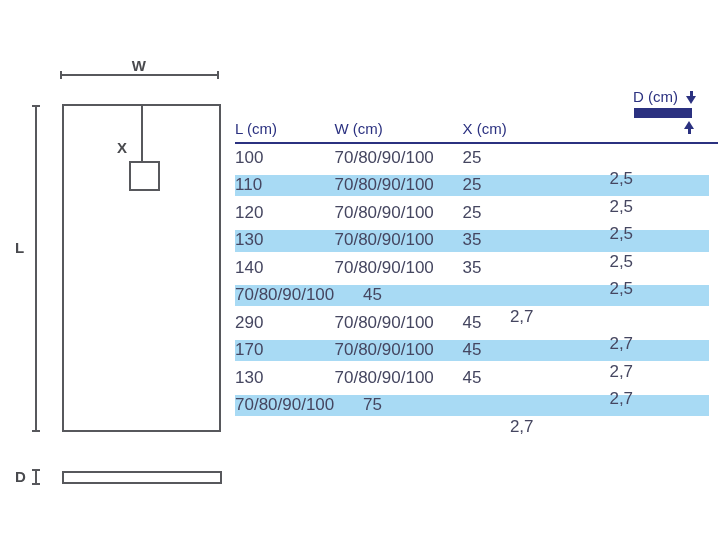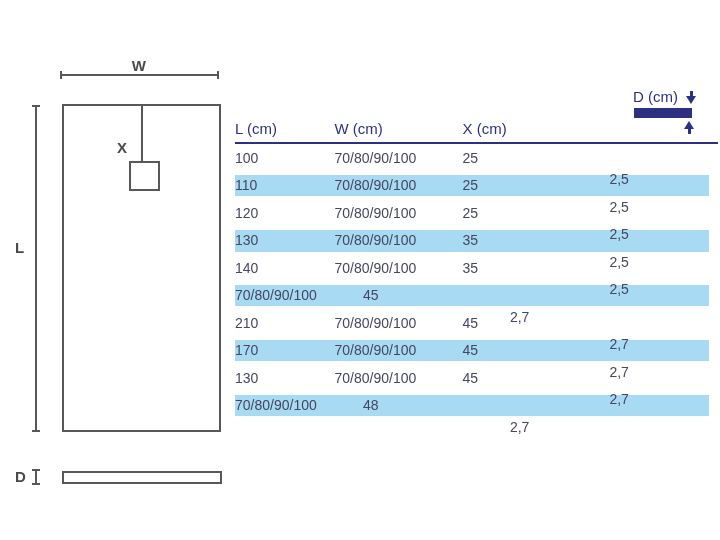--- a/index.html
+++ b/index.html
@@ -133,21 +133,21 @@
     display: flex; align-items: center;
     color: var(--navy); font-size: 15px;
   }
   .header-sep {
     position: absolute; left: 0; top: 56px;
     width: 483px; height: 2px; background: var(--navy);
   }
   .rows { position: absolute; left: 0; top: 58px; width: 474px; }
   .trow {
     height: 27.5px; display: flex; align-items: center;
-    color: var(--body-text); font-size: 14px;
+    color: var(--body-text); font-size: 17px;
   }
   .trow.hl {
     background: linear-gradient(to bottom,
       transparent 0, transparent 3px,
       var(--blue) 3px, var(--blue) 24.5px,
       transparent 24.5px);
   }
   .cell, .hcell { text-align: left; }
   .c-l { width: 21%; }
   .c-w { width: 27%; }
@@ -226,38 +226,38 @@
           <div class="cell c-w">70/80/90/100</div>
           <div class="cell c-x">35</div>
           <div class="cell c-d">2,5</div>
         </div>
         <div class="trow hl">
           <div class="cell c-w">70/80/90/100</div>
           <div class="cell c-x">45</div>
           <div class="cell c-d">2,7</div>
         </div>
         <div class="trow">
-          <div class="cell c-l">210</div>
+          <div class="cell c-l">290</div>
           <div class="cell c-w">70/80/90/100</div>
           <div class="cell c-x">45</div>
           <div class="cell c-d">2,7</div>
         </div>
         <div class="trow hl">
           <div class="cell c-l">170</div>
           <div class="cell c-w">70/80/90/100</div>
           <div class="cell c-x">45</div>
           <div class="cell c-d">2,7</div>
         </div>
         <div class="trow">
           <div class="cell c-l">130</div>
           <div class="cell c-w">70/80/90/100</div>
           <div class="cell c-x">45</div>
           <div class="cell c-d">2,7</div>
         </div>
         <div class="trow hl">
           <div class="cell c-w">70/80/90/100</div>
-          <div class="cell c-x">48</div>
+          <div class="cell c-x">75</div>
           <div class="cell c-d">2,7</div>
         </div>
       </div>
   </div>
 
 </div>
 
 </body></html>

